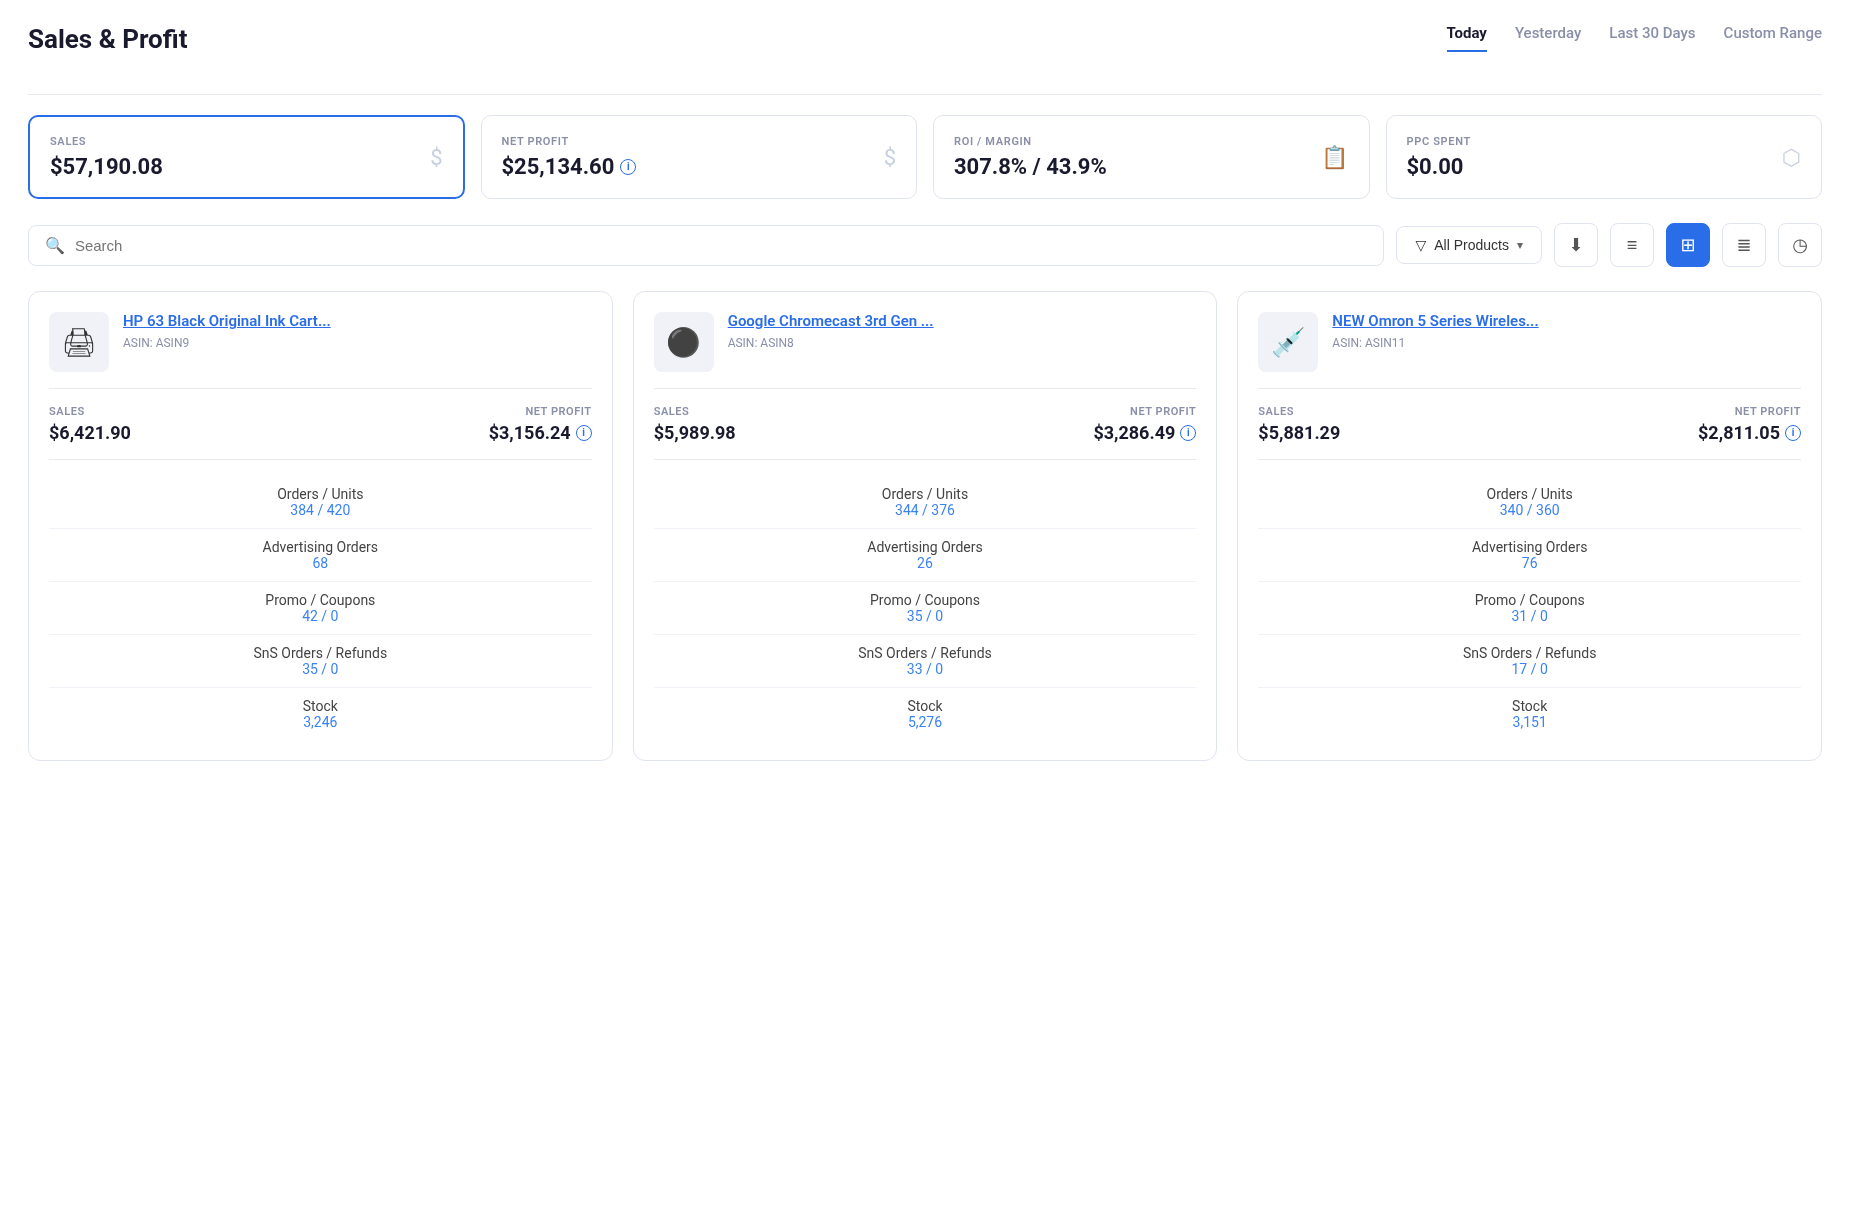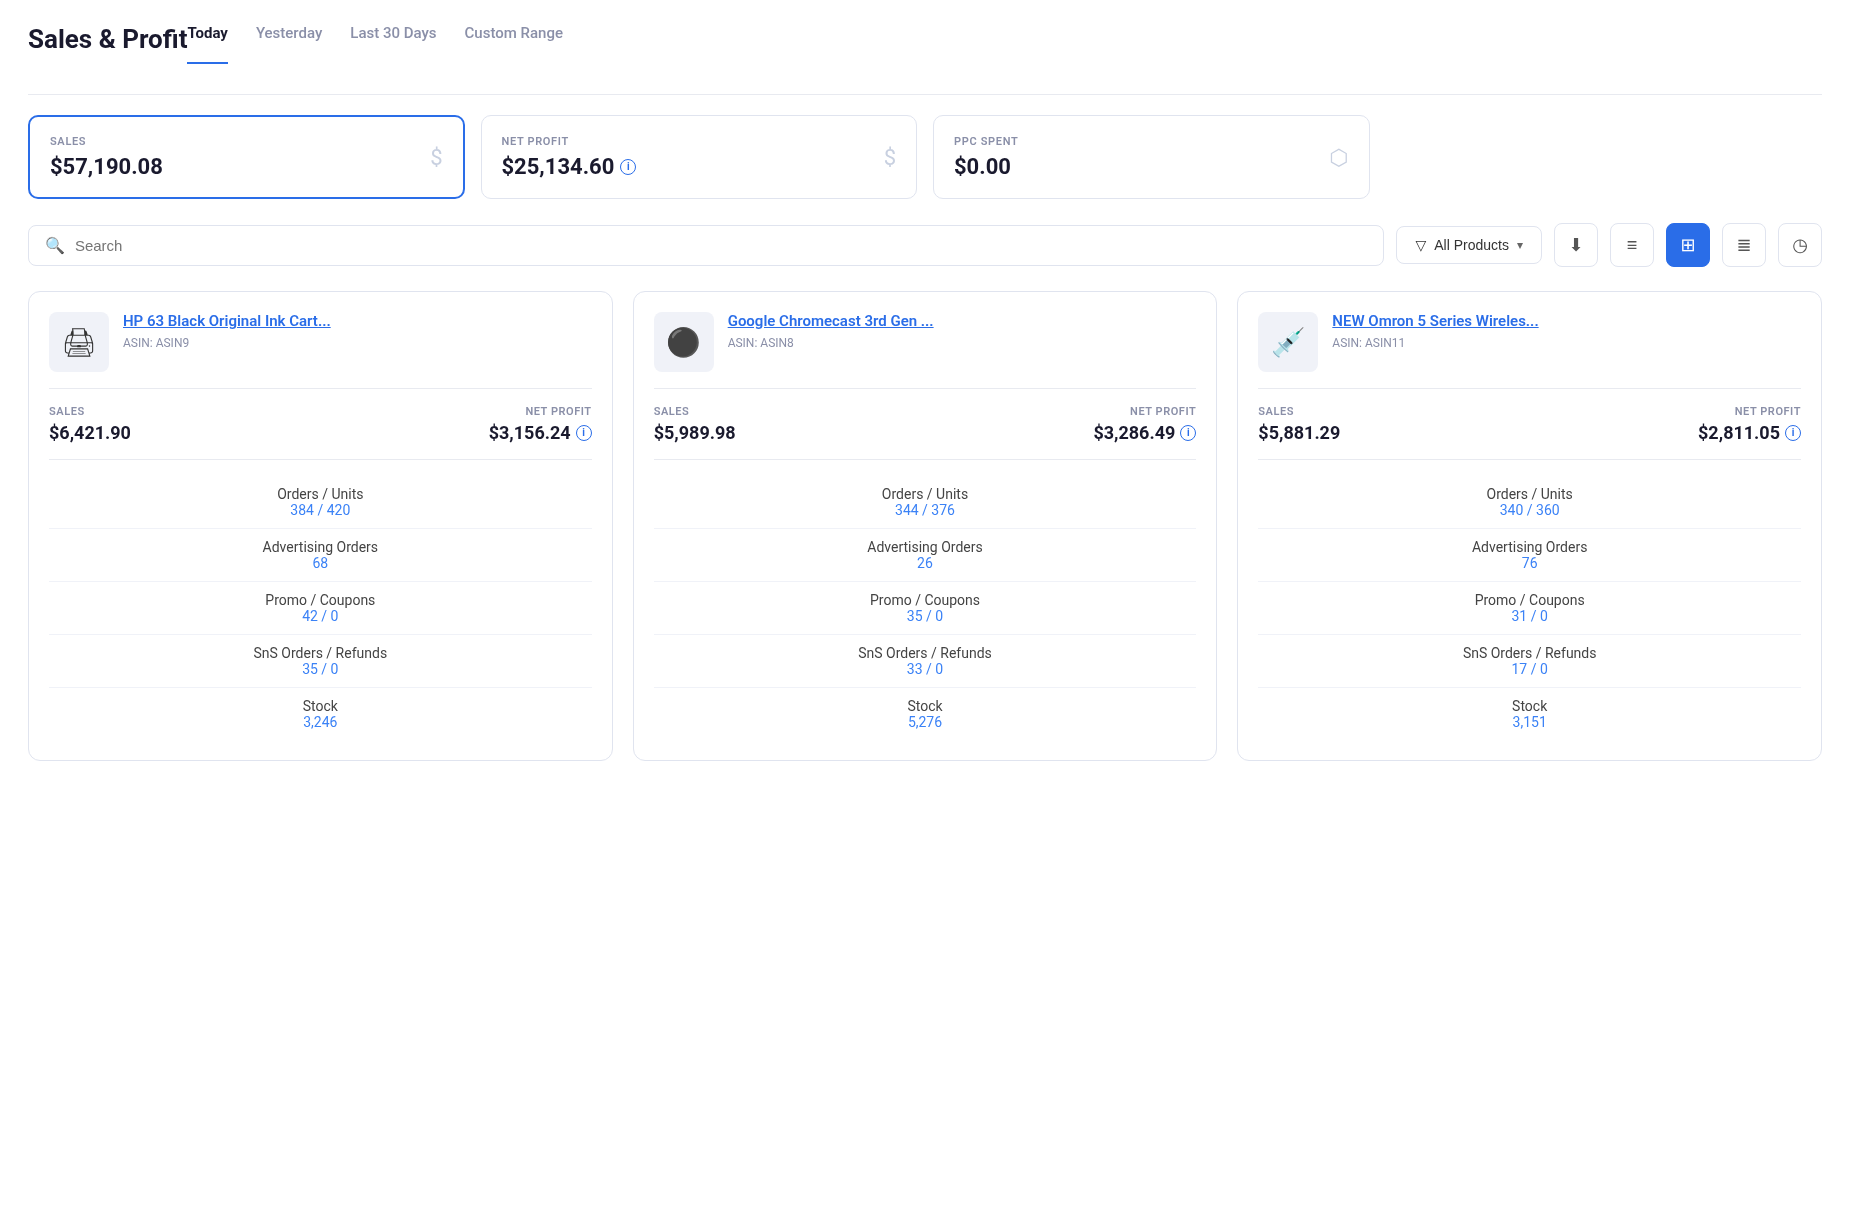--- a/index.html
+++ b/index.html
@@ -12,38 +12,38 @@
     .page-container {
       background: #fff;
       min-height: 1222px;
       padding: 24px 28px;
     }
 
     
     .header {
       display: flex;
       align-items: flex-start;
-      justify-content: flex-start;
-      margin-bottom: 30px;
+      justify-content: space-between;
+      margin-bottom: 40px;
     }
     .page-title {
       font-size: 26px;
       font-weight: 700;
       color: #1a1a2e;
     }
     .date-tabs {
       display: flex;
       align-items: center;
       gap: 28px;
     }
     .date-tab {
       font-size: 15px;
       color: #8a8fa8;
       cursor: pointer;
-      padding-bottom: 20px;
+      padding-bottom: 8px;
       border-bottom: 2px solid transparent;
       font-weight: 500;
     }
     .date-tab.active {
       color: #1a1a2e;
       font-weight: 700;
       border-bottom: 2px solid #2a6de8;
     }
     .header-right {
       display: flex;
@@ -305,20 +305,30 @@
   </div>
       <div class="stat-card">
     <div class="stat-info">
       <div class="stat-label">NET PROFIT</div>
       <div class="stat-value">
         $25,134.60
         <span class="info-icon">i</span>
       </div>
     </div>
     <span class="stat-icon">$</span>
+  </div>
+      <div class="stat-card">
+    <div class="stat-info">
+      <div class="stat-label">ROI / MARGIN</div>
+      <div class="stat-value">
+        307.8% / 43.9%
+        
+      </div>
+    </div>
+    <span class="stat-icon">📋</span>
   </div>
       <div class="stat-card">
     <div class="stat-info">
       <div class="stat-label">PPC SPENT</div>
       <div class="stat-value">
         $0.00
         
       </div>
     </div>
     <span class="stat-icon">⬡</span>

